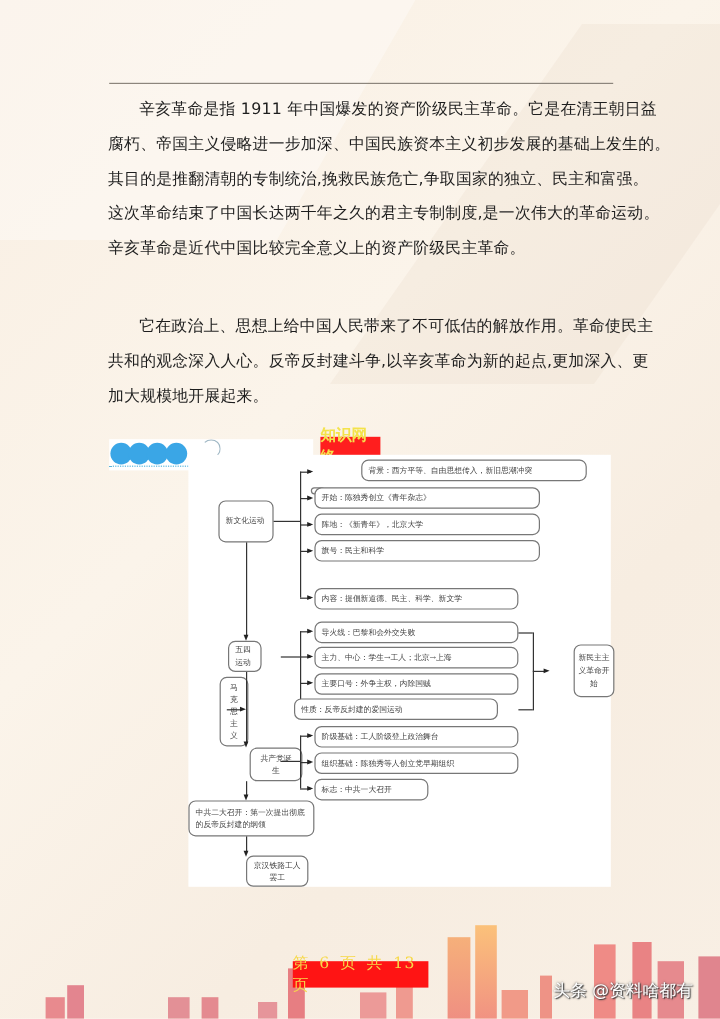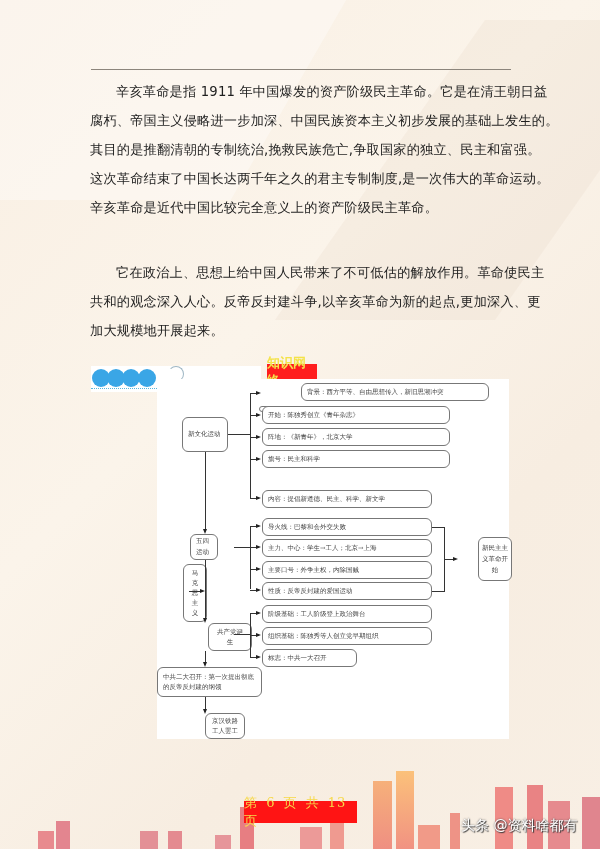--- a/index.html
+++ b/index.html
@@ -95,21 +95,21 @@
     <div class="arrow ar" style="left:99px;top:145px;"></div>
   <div class="box" style="left:105px;top:139px;width:170px;height:18px;">导火线：巴黎和会外交失败</div>
   <div class="ln1" style="left:93px;top:168px;width:9px;height:1px;"></div>
     <div class="arrow ar" style="left:99px;top:166px;"></div>
   <div class="box" style="left:105px;top:160px;width:170px;height:18px;">主力、中心：学生→工人；北京→上海</div>
   <div class="ln1" style="left:93px;top:190px;width:9px;height:1px;"></div>
     <div class="arrow ar" style="left:99px;top:188px;"></div>
   <div class="box" style="left:105px;top:182px;width:170px;height:18px;">主要口号：外争主权，内除国贼</div>
   <div class="ln1" style="left:93px;top:211px;width:9px;height:1px;"></div>
     <div class="arrow ar" style="left:99px;top:209px;"></div>
-  <div class="box" style="left:105px;top:203px;width:170px;height:18px;">性质：反帝反封建的爱国运动</div>
+  <div class="box" style="left:88px;top:203px;width:170px;height:18px;">性质：反帝反封建的爱国运动</div>
 
   <div class="ln1" style="left:275px;top:148px;width:12px;height:1px;"></div>
   <div class="ln1" style="left:275px;top:212px;width:12px;height:1px;"></div>
   <div class="ln1" style="left:287px;top:148px;width:1px;height:65px;"></div>
   <div class="ln1" style="left:287px;top:180px;width:11px;height:1px;"></div>
   <div class="arrow ar" style="left:296px;top:178px;"></div>
   <div class="box vbox" style="left:303px;top:158px;width:34px;height:44px;padding:2px 3px;">新民主主义革命开始</div>
 
   <div class="box vbox" style="left:8px;top:185px;width:24px;height:58px;padding:2px 7px;line-height:10px;">马克思主义</div>
   <div class="ln1" style="left:32px;top:212px;width:12px;height:1px;"></div>
@@ -130,21 +130,21 @@
   <div class="ln1" style="left:93px;top:278px;width:9px;height:1px;"></div>
     <div class="arrow ar" style="left:99px;top:276px;"></div>
   <div class="box" style="left:105px;top:270px;width:95px;height:18px;">标志：中共一大召开</div>
 
   <div class="ln1" style="left:48px;top:272px;width:1px;height:13px;"></div>
   <div class="arrow ad" style="left:46px;top:283px;"></div>
   <div class="box" style="left:0px;top:288px;width:105px;height:30px;line-height:10px;">中共二大召开：第一次提出彻底的反帝反封建的纲领</div>
 
   <div class="ln1" style="left:48px;top:318px;width:1px;height:14px;"></div>
   <div class="arrow ad" style="left:46px;top:330px;"></div>
-  <div class="box vbox" style="left:30px;top:334px;width:40px;height:26px;padding:1px 5px;line-height:10px;">京汉铁路工人罢工</div>
+  <div class="box vbox" style="left:30px;top:334px;width:52px;height:26px;padding:1px 5px;line-height:10px;">京汉铁路工人罢工</div>
 </div>
 
 <div class="city" style="left:0;width:600px;height:110px;">
   <div style="position:absolute;left:38px;bottom:0;width:16px;height:18px;background:#e88a8e;"></div>
   <div style="position:absolute;left:56px;bottom:0;width:14px;height:28px;background:#e3858f;"></div>
   <div style="position:absolute;left:140px;bottom:0;width:18px;height:18px;background:#e39096;"></div>
   <div style="position:absolute;left:168px;bottom:0;width:14px;height:18px;background:#e48a90;"></div>
   <div style="position:absolute;left:215px;bottom:0;width:16px;height:14px;background:#e6959a;"></div>
   <div style="position:absolute;left:240px;bottom:0;width:14px;height:42px;background:#e77e82;"></div>
   <div style="position:absolute;left:300px;bottom:0;width:22px;height:22px;background:#ec9a98;"></div>

